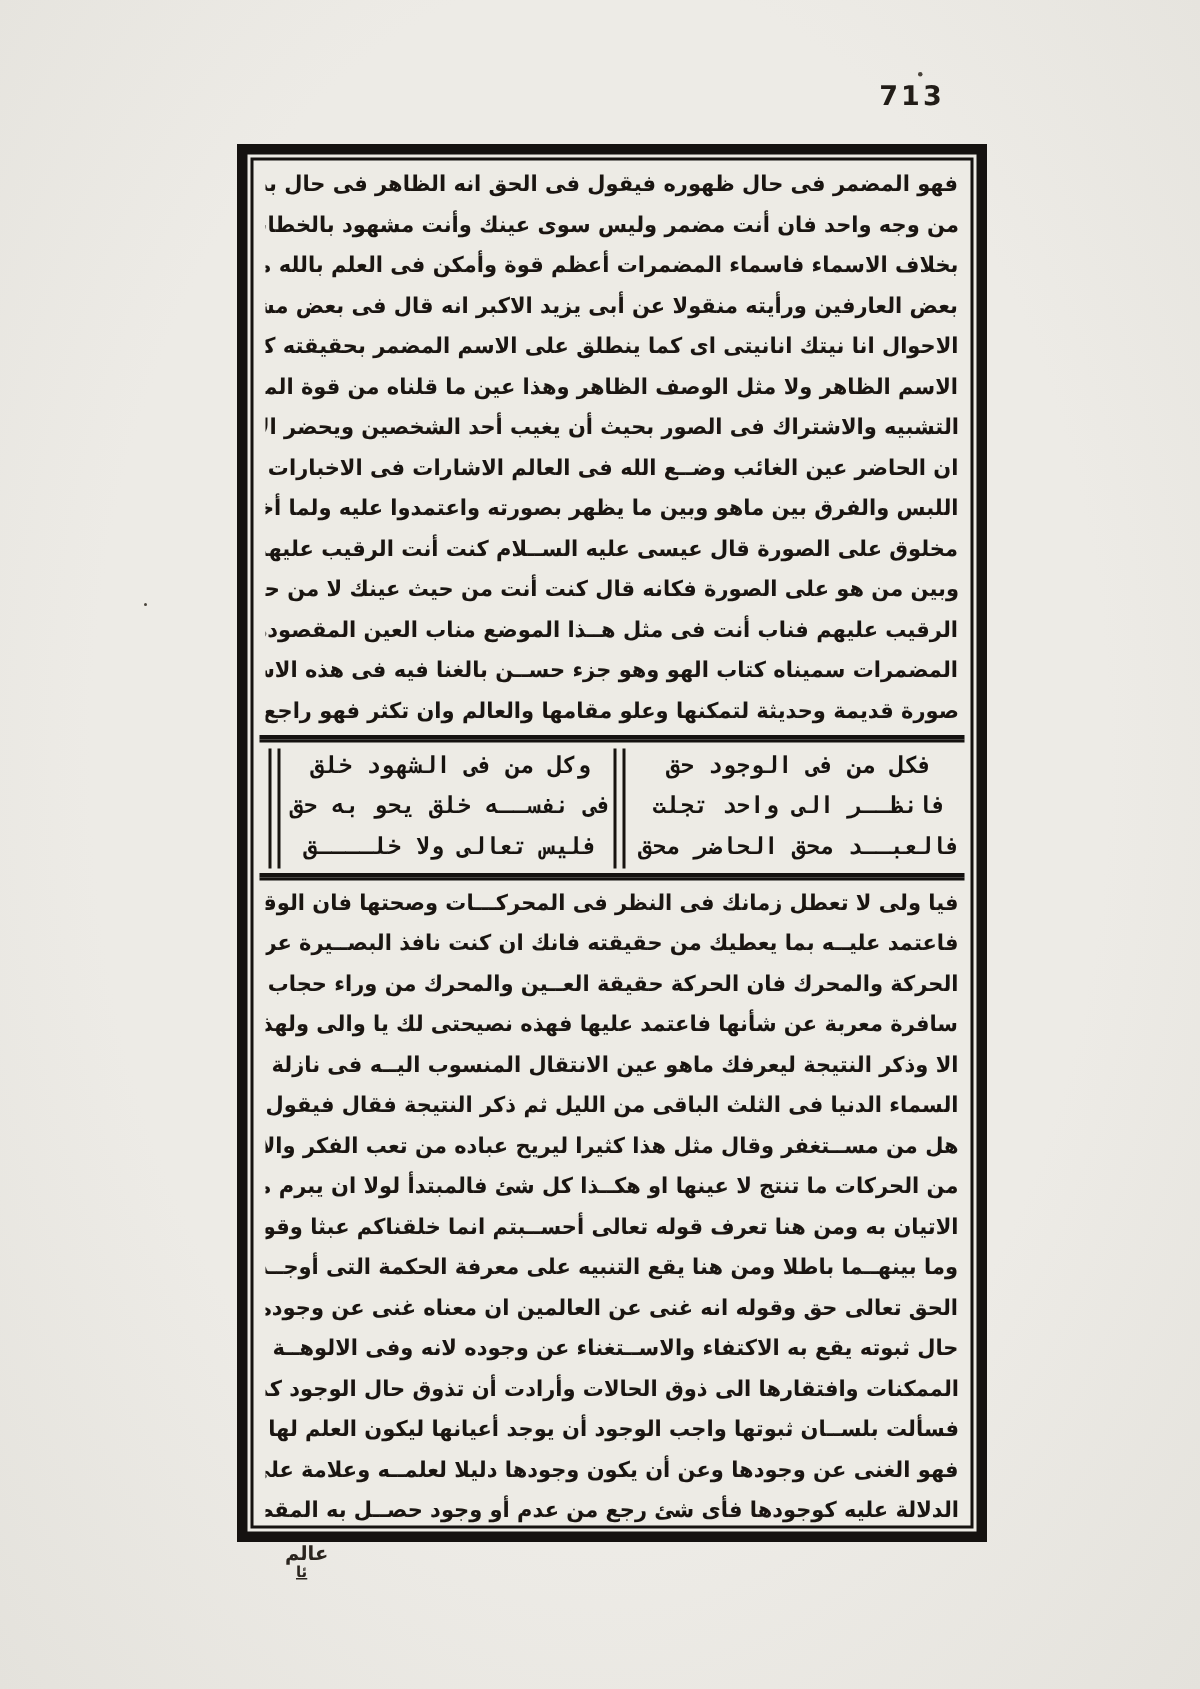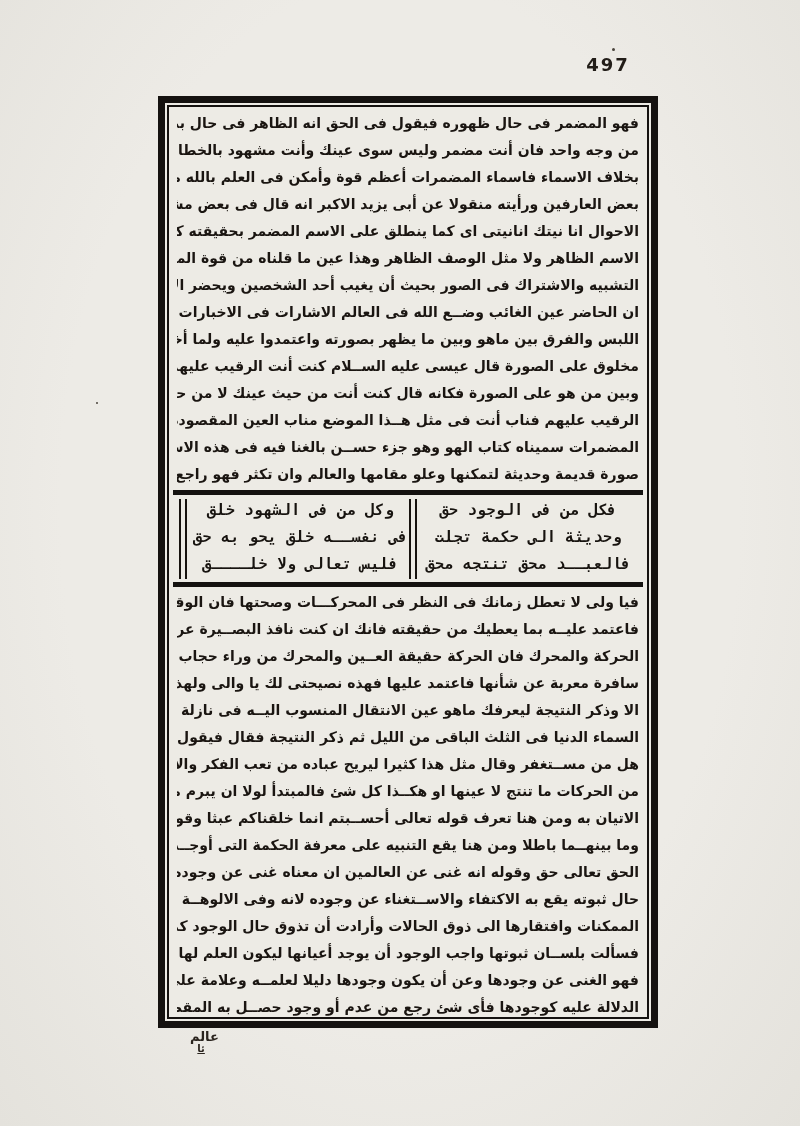--- a/index.html
+++ b/index.html
@@ -69,21 +69,21 @@
   }
   .catchword .cw1{font-size:13px;display:block;}
   .catchword .cw2{font-size:10px;display:block;margin-right:14px;text-decoration:underline;}
   .speck{position:absolute;background:#4a443c;border-radius:50%;}
 </style>
 </head>
 <body>
 
 <div class="paper">
 
-  <div class="page-number">497</div>
+  <div class="page-number">713</div>
 
   <div class="frame">
     <div class="frame-inner">
 
       <div class="tblock">
         <p class="line">فهو المضمر فى حال ظهوره فيقول فى الحق انه الظاهر فى حال بطونه والباطن فى حال ظهوره</p>
         <p class="line">من وجه واحد فان أنت مضمر وليس سوى عينك وأنت مشهود بالخطاب فأنت المضمر الظاهر</p>
         <p class="line">بخلاف الاسماء فاسماء المضمرات أعظم قوة وأمكن فى العلم بالله من الاسماء * (وحكى) * عن</p>
         <p class="line">بعض العارفين ورأيته منقولا عن أبى يزيد الاكبر انه قال فى بعض مشاهده مع الحق فى حال من</p>
         <p class="line">الاحوال انا نيتك انانيتى اى كما ينطلق على الاسم المضمر بحقيقته كذلك ينطلق عليك ماهو مثل</p>
@@ -103,22 +103,22 @@
       <div class="poetry">
         <div class="vbar"></div>
         <div class="pcol second">
           <p>وكل من فى الشهود خلق</p>
           <p>فى نفســه خلق يحو به حق</p>
           <p>فليس تعالى ولا خلــــق</p>
         </div>
         <div class="vbar"></div>
         <div class="pcol first">
           <p>فكل من فى الوجود حق</p>
-          <p>وحديثة الى حكمة تجلت</p>
-          <p>فالعبــد محق تنتجه محق</p>
+          <p>فانظــر الى واحد تجلت</p>
+          <p>فالعبــد محق الحاضر محق</p>
         </div>
       </div>
 
       <div class="hrule"></div>
 
       <div class="tblock">
         <p class="line">فيا ولى لا تعطل زمانك فى النظر فى المحركـــات وصحتها فان الوقت عزيز وانظر الى ما تنتجه</p>
         <p class="line">فاعتمد عليــه بما يعطيك من حقيقته فانك ان كنت نافذ البصــيرة عرفت من عين النتيجة عين</p>
         <p class="line">الحركة والمحرك فان الحركة حقيقة العــين والمحرك من وراء حجاب الكون والنتيجة ظاهرة</p>
         <p class="line">سافرة معربة عن شأنها فاعتمد عليها فهذه نصيحتى لك يا والى ولهذا ما نسب الحق الى نفســه انتقالا</p>

